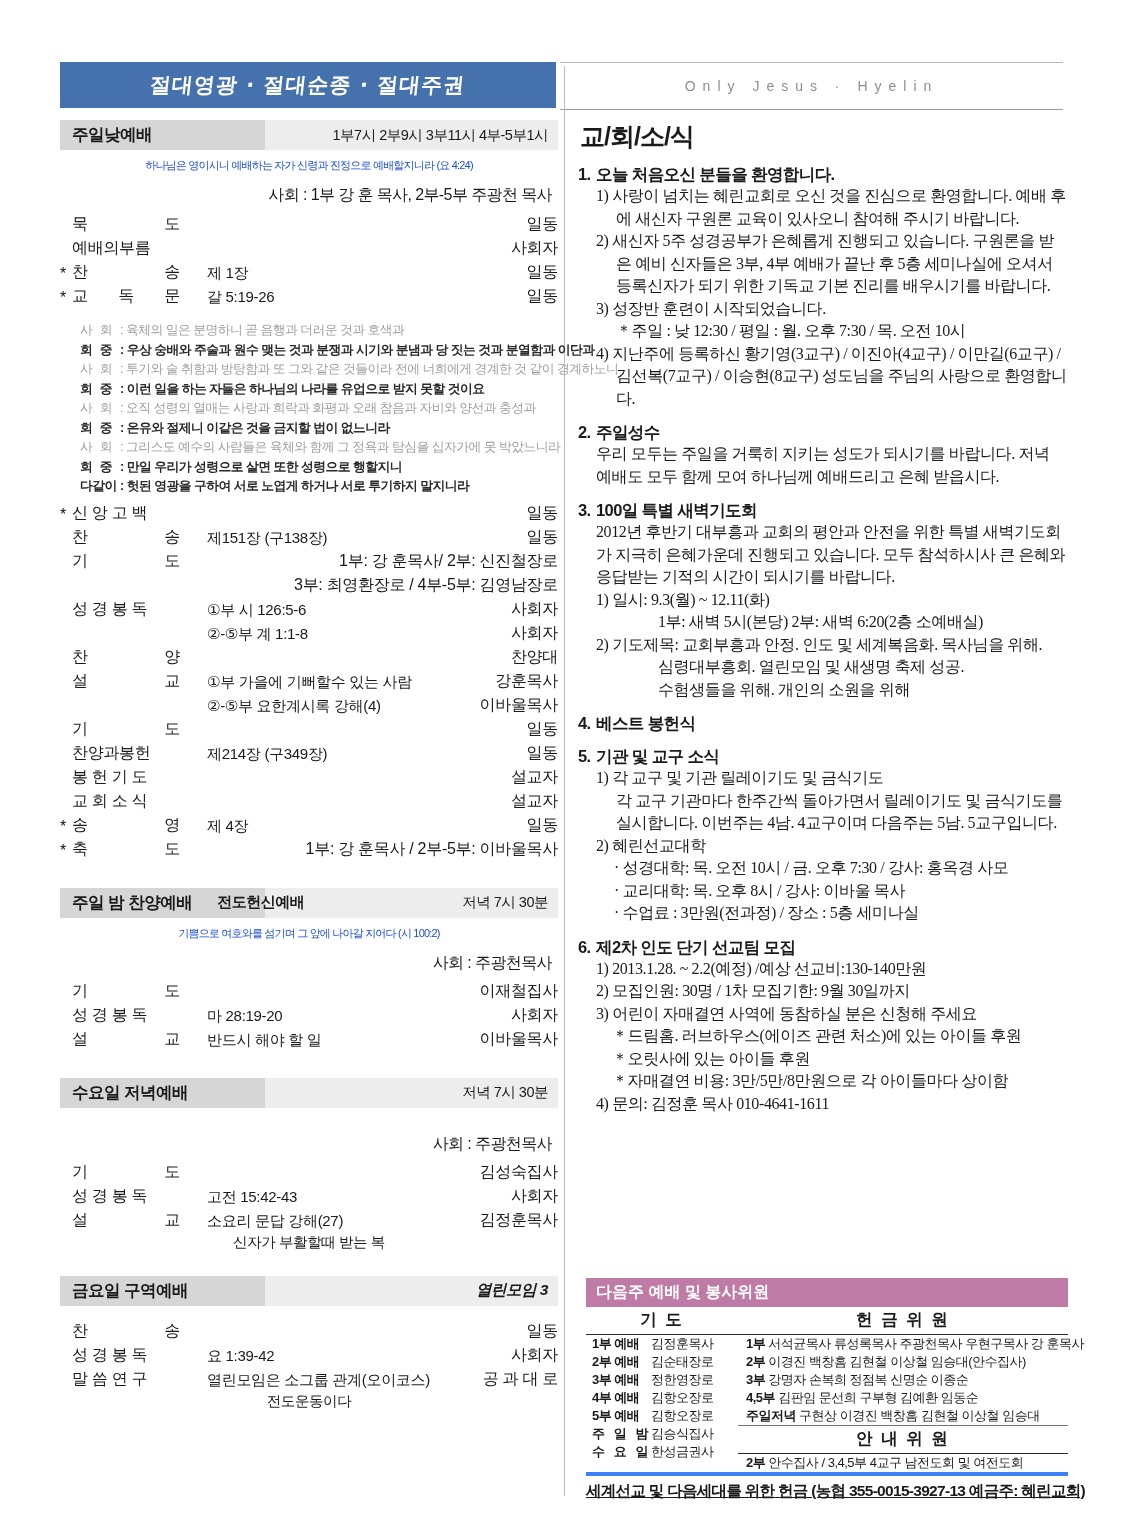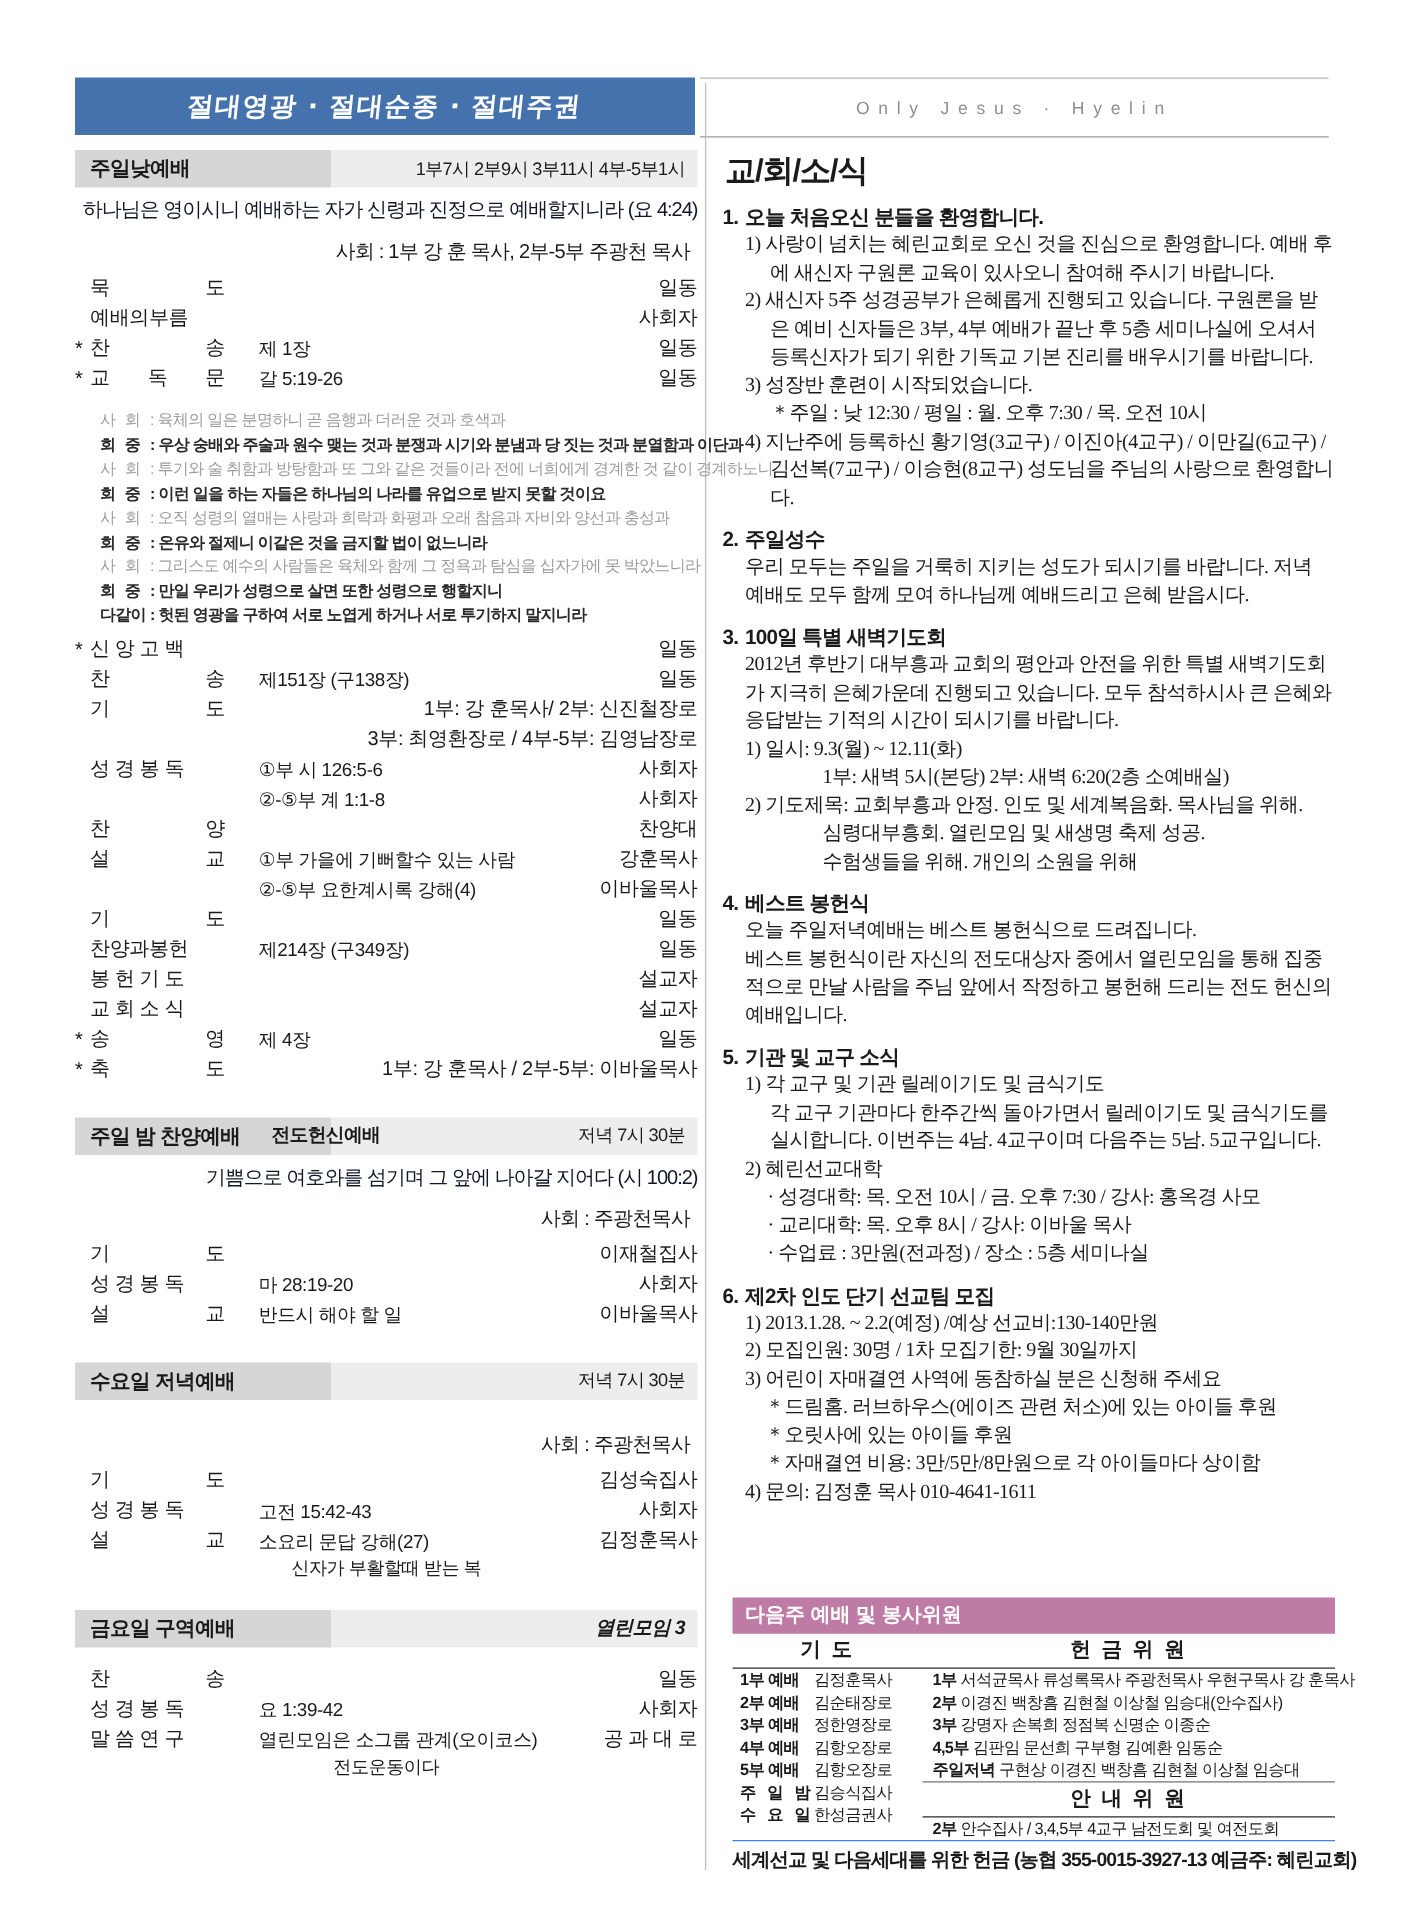--- a/index.html
+++ b/index.html
@@ -43,21 +43,21 @@
   
   .secbar{position:relative;height:30px;margin-bottom:4px;display:flex;align-items:center;}
   .secbar .bg-dark{position:absolute;left:0;top:0;width:205px;height:30px;background:#d6d6d6;}
   .secbar .bg-light{position:absolute;left:205px;top:0;right:0;height:30px;background:#ededed;}
   .secbar .title{position:relative;z-index:2;font-size:16.5px;font-weight:bold;padding-left:12px;letter-spacing:-0.5px;}
   .secbar .sub{position:relative;z-index:2;font-size:15px;font-weight:bold;padding-left:25px;letter-spacing:-0.5px;}
   .secbar .meta{position:absolute;right:10px;top:0;height:30px;z-index:2;display:flex;align-items:center;
                 font-size:14.5px;letter-spacing:-0.5px;}
   .secbar .meta.ital{font-style:italic;font-weight:bold;font-size:15.5px;}
 
-  .verse{text-align:right;font-size:16px;color:#0f172a;letter-spacing:-0.8px;margin:8px 0 12px;}
+  .verse{text-align:center;font-size:11px;color:#1d4ed8;letter-spacing:-0.8px;margin:8px 0 12px;}
 
   .lead{text-align:right;font-size:16px;letter-spacing:-0.6px;margin:0 6px 6px 0;}
 
   
   .ow{width:100%;border-collapse:collapse;}
   .ow tr td{padding:1.5px 0;vertical-align:bottom;font-size:16px;letter-spacing:-0.3px;}
   td.star{width:12px;text-align:left;font-size:14px;color:#111;padding-right:0;}
   td.item{width:130px;white-space:nowrap;}
   td.item .sp{display:inline-flex;justify-content:space-between;width:108px;}
   td.dots{position:relative;padding:0 4px;}
@@ -98,22 +98,22 @@
   table.duty-tbl{width:100%;border-collapse:collapse;table-layout:fixed;}
   table.duty-tbl td{border:0;padding:0;vertical-align:top;}
   .dhdr{text-align:center;font-size:16.5px;font-weight:bold;padding:2px 0 3px;letter-spacing:2px;
         border-bottom:1px solid #2a2a2a;}
   .left-col{width:152px;border-right:1px solid #2a2a2a;}
   .rowline{font-size:13px;line-height:18px;letter-spacing:-0.5px;white-space:nowrap;padding-left:6px;}
   .rowline .lbl{font-weight:bold;display:inline-block;width:56px;}
   .rowline .lbl.sp{display:inline-flex;justify-content:space-between;width:56px;}
   .rowline.pr{padding-left:8px;}
   .rowline .pfx{font-weight:bold;}
-  .giving{border-top:1px solid #3b82f6;padding-top:5px;margin-top:0;
-          font-size:15.5px;font-weight:bold;letter-spacing:-0.7px;text-align:center;white-space:nowrap;}
+  .giving{border-top:4px solid #3b82f6;padding-top:5px;margin-top:0;
+          font-size:15.5px;font-weight:bold;letter-spacing:-0.7px;text-align:center;white-space:nowrap;text-decoration:underline;}
 </style>
 </head>
 <body>
 
 <div class="page">
 
   <div class="banner">
     <div class="banner-blue">
       <span class="slogan">절대영광 · 절대순종 · 절대주권</span>
     </div>
@@ -532,24 +532,20 @@
             <p class="">2012년 후반기 대부흥과 교회의 평안과 안전을 위한 특별 새벽기도회가 지극히 은혜가운데 진행되고 있습니다. 모두 참석하시사 큰 은혜와 응답받는 기적의 시간이 되시기를 바랍니다.</p>
             <p class="ind">1) 일시: 9.3(월) ~ 12.11(화)</p>
             <p class="ind3">1부: 새벽 5시(본당) 2부: 새벽 6:20(2층 소예배실)</p>
             <p class="ind">2) 기도제목: 교회부흥과 안정. 인도 및 세계복음화. 목사님을 위해.</p>
             <p class="ind3">심령대부흥회. 열린모임 및 새생명 축제 성공.</p>
             <p class="ind3">수험생들을 위해. 개인의 소원을 위해</p>
           </div>
         </li>
         <li>
           <div class="hd"><span class="num">4.</span>베스트 봉헌식</div>
-          <div class="body">
-            <p class="">오늘 주일저녁예배는 베스트 봉헌식으로 드려집니다.</p>
-            <p class="">베스트 봉헌식이란 자신의 전도대상자 중에서 열린모임을 통해 집중적으로 만날 사람을 주님 앞에서 작정하고 봉헌해 드리는 전도 헌신의 예배입니다.</p>
-          </div>
         </li>
         <li>
           <div class="hd"><span class="num">5.</span>기관 및 교구 소식</div>
           <div class="body">
             <p class="ind">1) 각 교구 및 기관 릴레이기도 및 금식기도</p>
             <p class="ind2">각 교구 기관마다 한주간씩 돌아가면서 릴레이기도 및 금식기도를 실시합니다. 이번주는 4남. 4교구이며 다음주는 5남. 5교구입니다.</p>
             <p class="ind">2) 혜린선교대학</p>
             <p class="ind4">· 성경대학: 목. 오전 10시 / 금. 오후 7:30 / 강사: 홍옥경 사모</p>
             <p class="ind4">· 교리대학: 목. 오후 8시 / 강사: 이바울 목사</p>
             <p class="ind4">· 수업료 : 3만원(전과정) / 장소 : 5층 세미나실</p>

